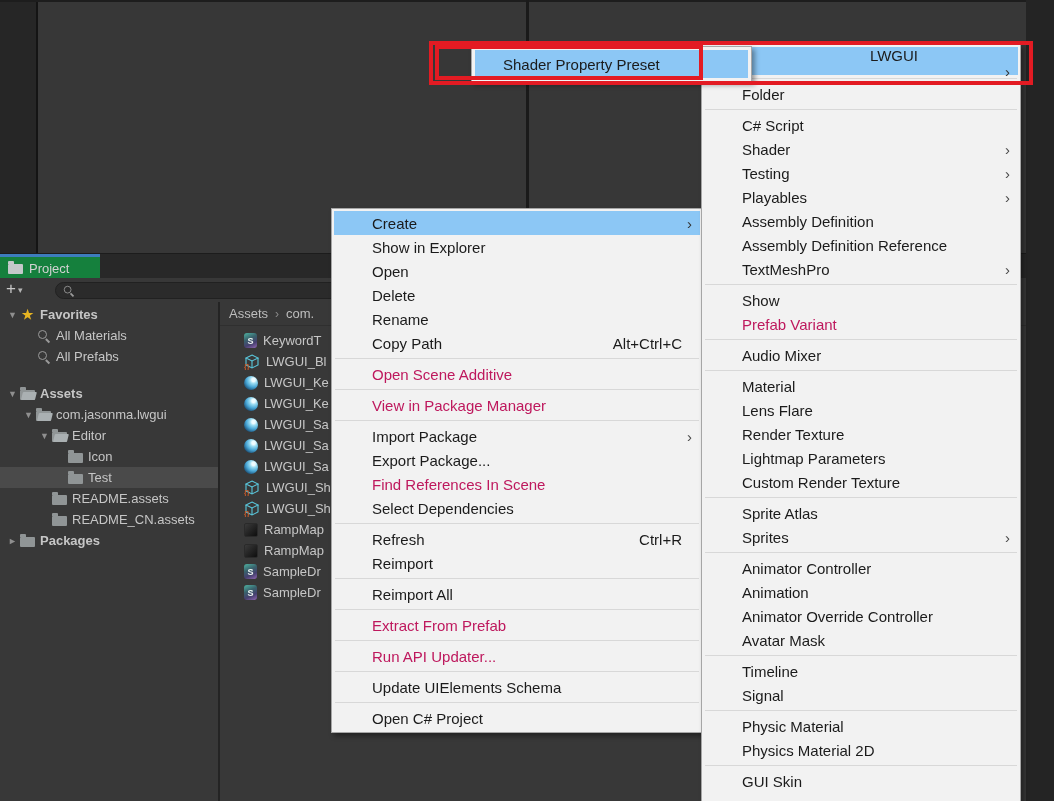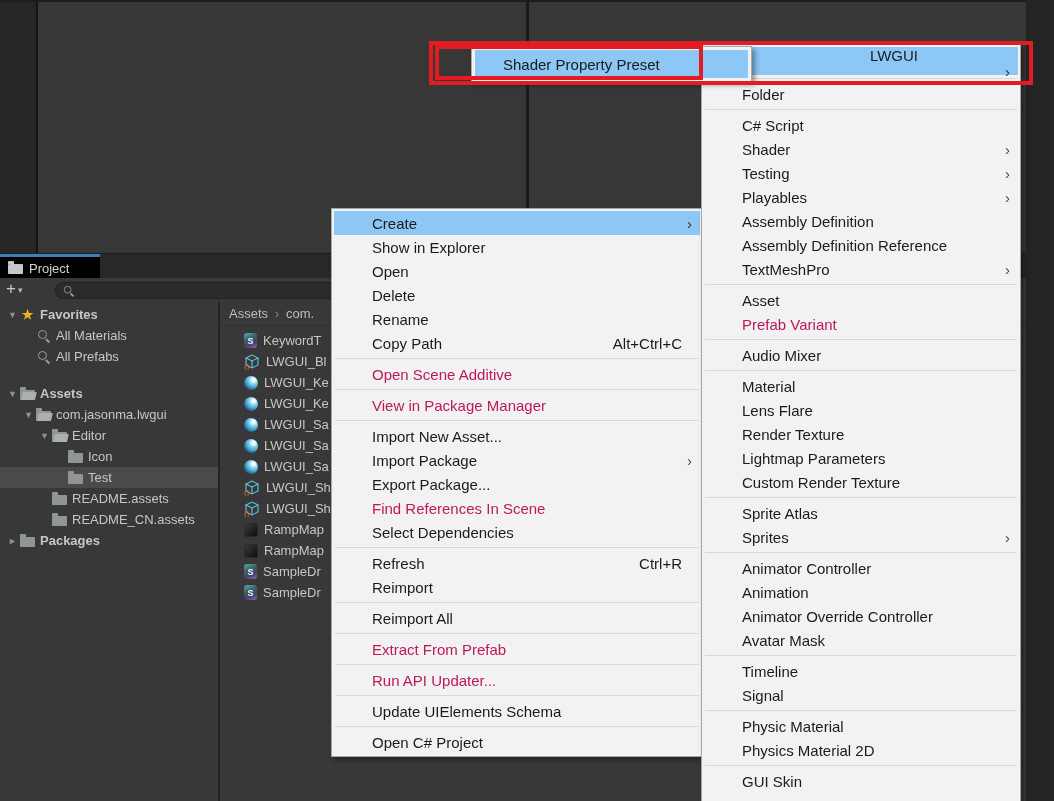--- a/index.html
+++ b/index.html
@@ -11,21 +11,21 @@
     -webkit-font-smoothing: antialiased;
   }
   .top-line   { position:absolute; left:0; top:0; width:100%; height:2px; background:#1d1d1d; }
   .top-left-col { position:absolute; left:0; top:2px; width:38px; height:251px; background:#262626; border-right:2px solid #141414; }
   .top-divider  { position:absolute; left:526px; top:0; width:3px; height:253px; background:#1a1a1a; }
   .right-col  { position:absolute; left:1026px; top:0; width:28px; height:801px; background:#242424; }
 
   
   .tabbar { position:absolute; left:0; top:253px; width:1026px; height:25px; background:#282828; border-top:1px solid #1c1c1c; }
   .tab {
-    position:absolute; left:0; top:0; width:100px; height:25px; background:#000000;
+    position:absolute; left:0; top:0; width:100px; height:25px; background:#15803d;
     border-top:3px solid #3d7dbd; display:flex; align-items:center; gap:6px; padding-left:8px;
     font-size:13px; color:#d2d2d2;
   }
   .toolbar { position:absolute; left:0; top:278px; width:1026px; height:24px; background:#383838; }
   .addbtn { position:absolute; left:6px; top:281px; display:flex; align-items:flex-end; gap:2px; color:#c8c8c8; cursor:default; }
   .addbtn .plus { font-size:17px; line-height:15px; }
   .addbtn .dd   { font-size:9px; line-height:12px; color:#b5b5b5; }
   .searchbox {
     position:absolute; left:55px; top:282px; width:966px; height:17px;
     background:#2b2b2b; border:1px solid #212121; border-radius:9px;
@@ -307,23 +307,20 @@
       <div class="menu-sep"></div>
       <div class="menu-item disabled">
         <span>Open Scene Additive</span>
       </div>
       <div class="menu-sep"></div>
       <div class="menu-item disabled">
         <span>View in Package Manager</span>
       </div>
       <div class="menu-sep"></div>
       <div class="menu-item">
-        <span>Import New Asset...</span>
-      </div>
-      <div class="menu-item">
         <span>Import Package</span>
         <span class="ar">›</span>
       </div>
       <div class="menu-item">
         <span>Export Package...</span>
       </div>
       <div class="menu-item disabled">
         <span>Find References In Scene</span>
       </div>
       <div class="menu-item">
@@ -389,21 +386,21 @@
       </div>
       <div class="menu-item">
         <span>Assembly Definition Reference</span>
       </div>
       <div class="menu-item">
         <span>TextMeshPro</span>
         <span class="ar">›</span>
       </div>
       <div class="menu-sep"></div>
       <div class="menu-item">
-        <span>Asset</span>
+        <span>Show</span>
       </div>
       <div class="menu-item disabled">
         <span>Prefab Variant</span>
       </div>
       <div class="menu-sep"></div>
       <div class="menu-item">
         <span>Audio Mixer</span>
       </div>
       <div class="menu-sep"></div>
       <div class="menu-item">

